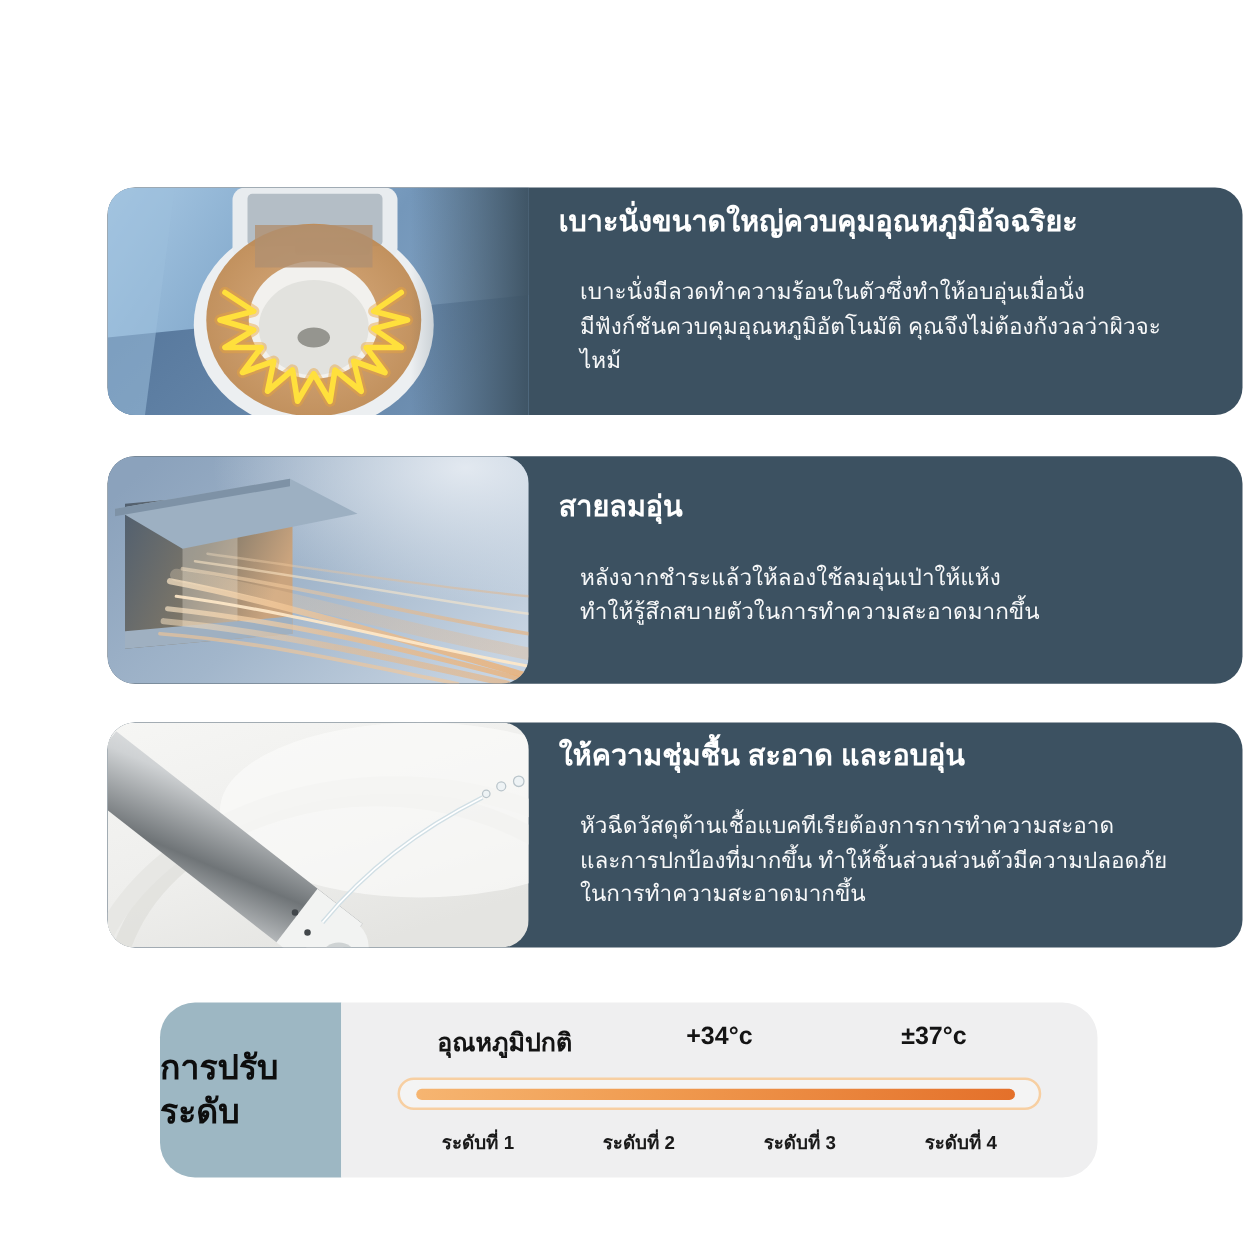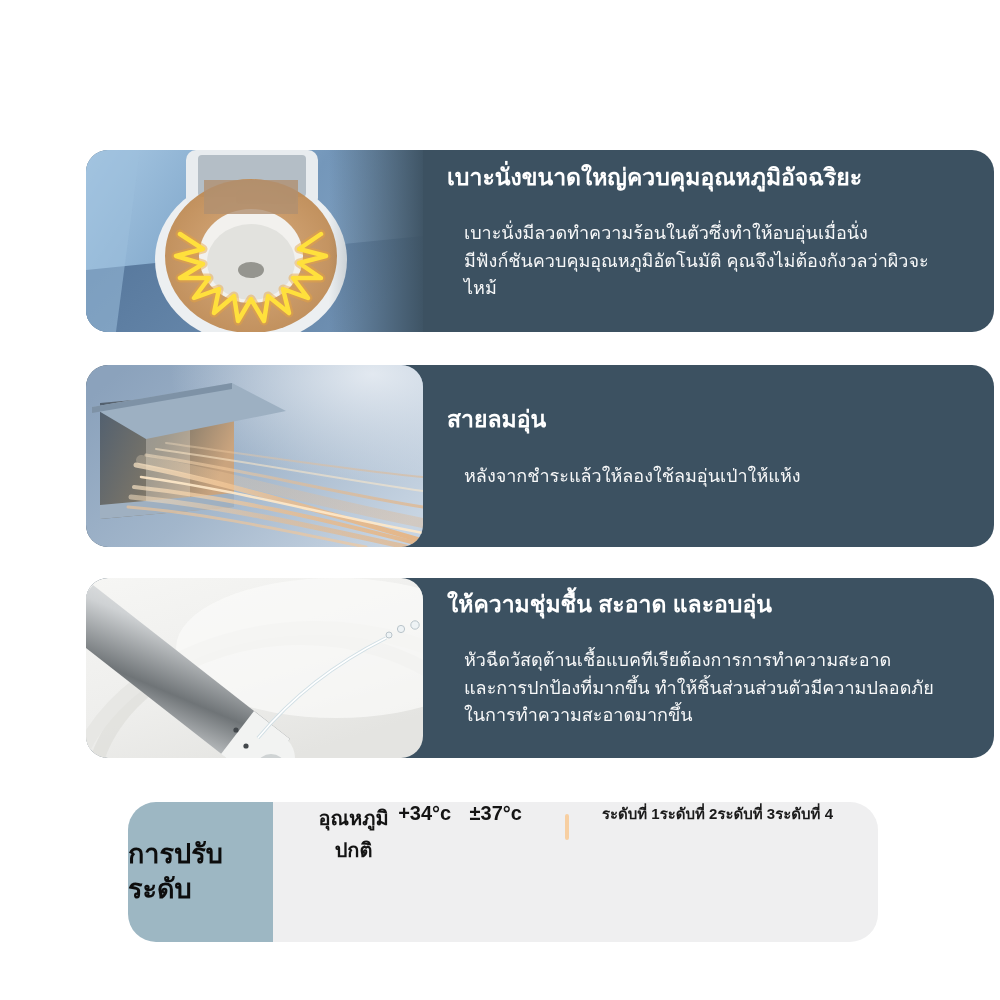--- a/index.html
+++ b/index.html
@@ -42,21 +42,21 @@
   .adjust{
     position:absolute;left:128px;top:802px;width:750px;height:140px;display:flex;
   }
   .adjust-label{
     width:145px;flex:none;background:#9db7c3;border-radius:28px 0 0 28px;
     display:flex;flex-direction:column;justify-content:center;align-items:flex-start;
     color:#0d0d0d;font-weight:800;font-size:27px;line-height:1.3;text-align:center;
   }
   .adjust-panel{
     flex:1;background:#efeff0;border-radius:0 28px 28px 0;
-    display:flex;justify-content:space-between;
+    display:flex;flex-direction:column;justify-content:center;
     padding:0 45px;box-sizing:border-box;
   }
   .adjust-row{display:flex;}
   .adjust-col{flex:1;text-align:center;}
   .temp-label{font-size:20px;font-weight:bold;color:#141414;}
   .level-label{font-size:15px;font-weight:600;color:#1a1a1a;}
   .gauge{
     margin:12px 0 14px 0;height:26px;border:2px solid #f7cfa2;border-radius:16px;
     position:relative;box-sizing:border-box;background:#f4f4f4;
   }
@@ -160,21 +160,21 @@
           <path d="M60,90 C160,105 250,128 337,142" stroke="url(#air)" stroke-width="3" opacity="0.5"></path>
           <path d="M70,84 C170,98 260,115 337,126" stroke="#ffe9c9" stroke-width="2" opacity="0.55"></path>
           <path d="M45,132 C130,140 220,160 320,182" stroke="url(#air)" stroke-width="5" opacity="0.5"></path>
           <path d="M42,142 C120,148 200,166 280,182" stroke="#f6c793" stroke-width="3" opacity="0.6"></path>
           <path d="M80,78 C180,92 270,106 337,112" stroke="url(#air)" stroke-width="2" opacity="0.35"></path>
         </g>
       </svg>
     </div>
     <div class="card-text">
       <h2 class="card-title">สายลมอุ่น</h2>
-      <p class="card-body"><span>หลังจากชำระแล้วให้ลองใช้ลมอุ่นเป่าให้แห้ง</span><br></p>
+      <p class="card-body"><span>หลังจากชำระแล้วให้ลองใช้ลมอุ่นเป่าให้แห้ง</span><br><span>ทำให้รู้สึกสบายตัวในการทำความสะอาดมากขึ้น</span></p>
     </div>
   </section>
 
   <section class="card card-3">
     <div class="card-media rounded">
       <svg width="337" height="180" viewBox="0 0 337 180">
         <defs>
           <linearGradient id="bowlBg" x1="0" y1="0" x2="0.6" y2="1">
             <stop offset="0" stop-color="#f6f6f4"></stop>
               <stop offset="0.6" stop-color="#eeeeec"></stop>

